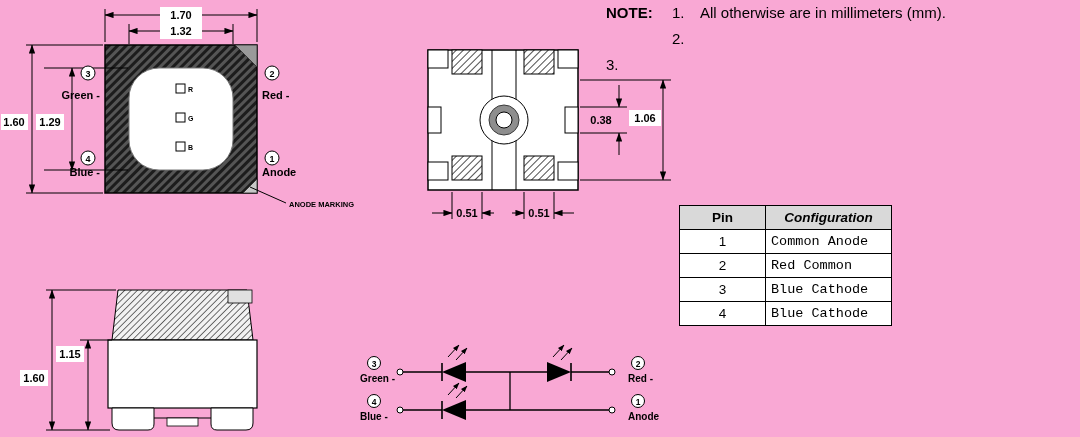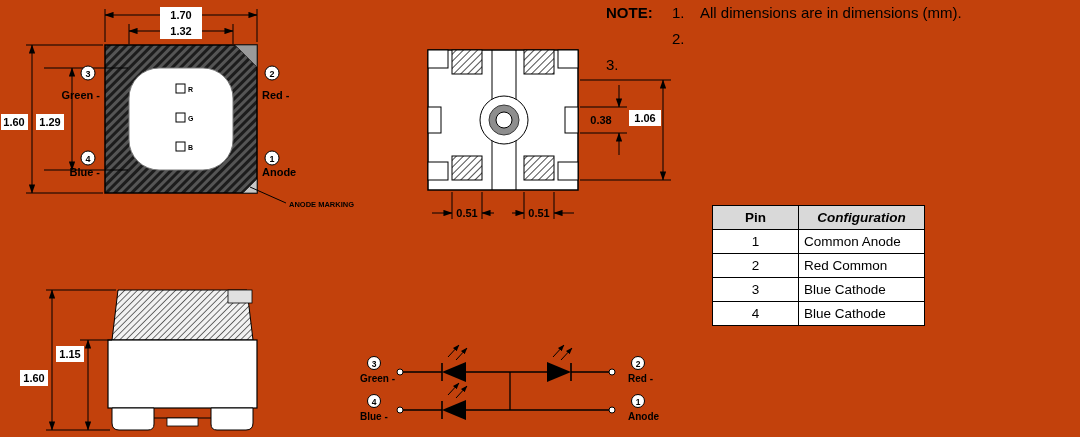--- a/index.html
+++ b/index.html
@@ -1,18 +1,18 @@
 <!DOCTYPE html>
 <html><head>
 <meta charset="utf-8">
 <style>
   * { box-sizing: border-box; }
   html,body { margin:0; padding:0; background:#fff; }
   body { font-family:"Liberation Sans", sans-serif; color:#000; }
-  .canvas { position:relative; width:1080px; height:437px; background:#c2410c; overflow:hidden; }
+  .canvas { position:relative; width:1080px; height:437px; background:#f9a8d4; overflow:hidden; }
   .view { position:absolute; }
   .top-view   { left:0;   top:0; }
   .bottom-view{ left:395px; top:40px; }
   .side-view  { left:0;   top:268px; }
   .schematic  { left:350px; top:337px; }
 
   svg text { font-family:"Liberation Sans", sans-serif; fill:#000; }
   .dim-text  { font-size:11px; font-weight:bold; }
   .pin-label { font-size:11px; font-weight:bold; }
   .pin-num   { font-size:9px;  font-weight:bold; }
@@ -21,28 +21,28 @@
   .sch-label { font-size:10px; font-weight:bold; }
   .sch-num   { font-size:8.5px; font-weight:bold; }
   line.dim, line.thin { stroke:#000; stroke-width:1; }
   line.wire { stroke:#000; stroke-width:1.3; }
 
   .notes { position:absolute; left:606px; top:2px; width:472px; }
   .note-grid { display:grid; grid-template-columns:58px 20px 1fr; column-gap:8px; row-gap:5px;
                font-size:15px; line-height:21px; }
   .note-heading { font-weight:bold; }
 
-  .pin-table { position:absolute; left:712px; top:205px; border-collapse:collapse;
+  .pin-table { position:absolute; left:679px; top:205px; border-collapse:collapse;
                font-size:13.5px; background:#fff; }
   .pin-table th, .pin-table td { border:1px solid #000; height:24px; padding:0 5px; }
   .pin-table th { background:#d9d9d9; font-weight:bold; text-align:center; }
   .pin-table th.col-pin { width:86px; }
   .pin-table th.col-config { width:126px;font-style:italic; }
   .pin-table td.pin-cell { text-align:center; }
-  .pin-table td.config-cell { text-align:left; }
+  .pin-table td.config-cell { text-align:left;font-family:Liberation Mono, monospace; }
 </style>
 </head>
 <body>
 
 <div class="canvas">
 
   <svg class="view top-view" width="385" height="235" viewBox="0 0 385 235">
     <defs>
       <pattern id="tv-hatch" patternUnits="userSpaceOnUse" width="6" height="6" patternTransform="rotate(45)">
         <rect width="6" height="6" fill="#555"></rect>
@@ -292,21 +292,21 @@
       <circle cx="288" cy="64" r="6.5" fill="#fff" stroke="#000"></circle>
       <text x="288" y="67.5" class="sch-num" text-anchor="middle">1</text>
       <text x="278" y="83" class="sch-label">Anode</text>
     </g>
   </svg>
 
   <div class="notes">
     <div class="note-grid">
       <span class="note-heading">NOTE:</span>
       <span class="note-num">1.</span>
-      <span class="note-text">All dimensions are in dimensions (mm).</span>
+      <span class="note-text">All otherwise are in millimeters (mm).</span>
 
       <span></span>
       <span class="note-num">2.</span>
 
       <span></span>
       <span class="note-num">3.</span>
     </div>
   </div>
 
   <table class="pin-table">

